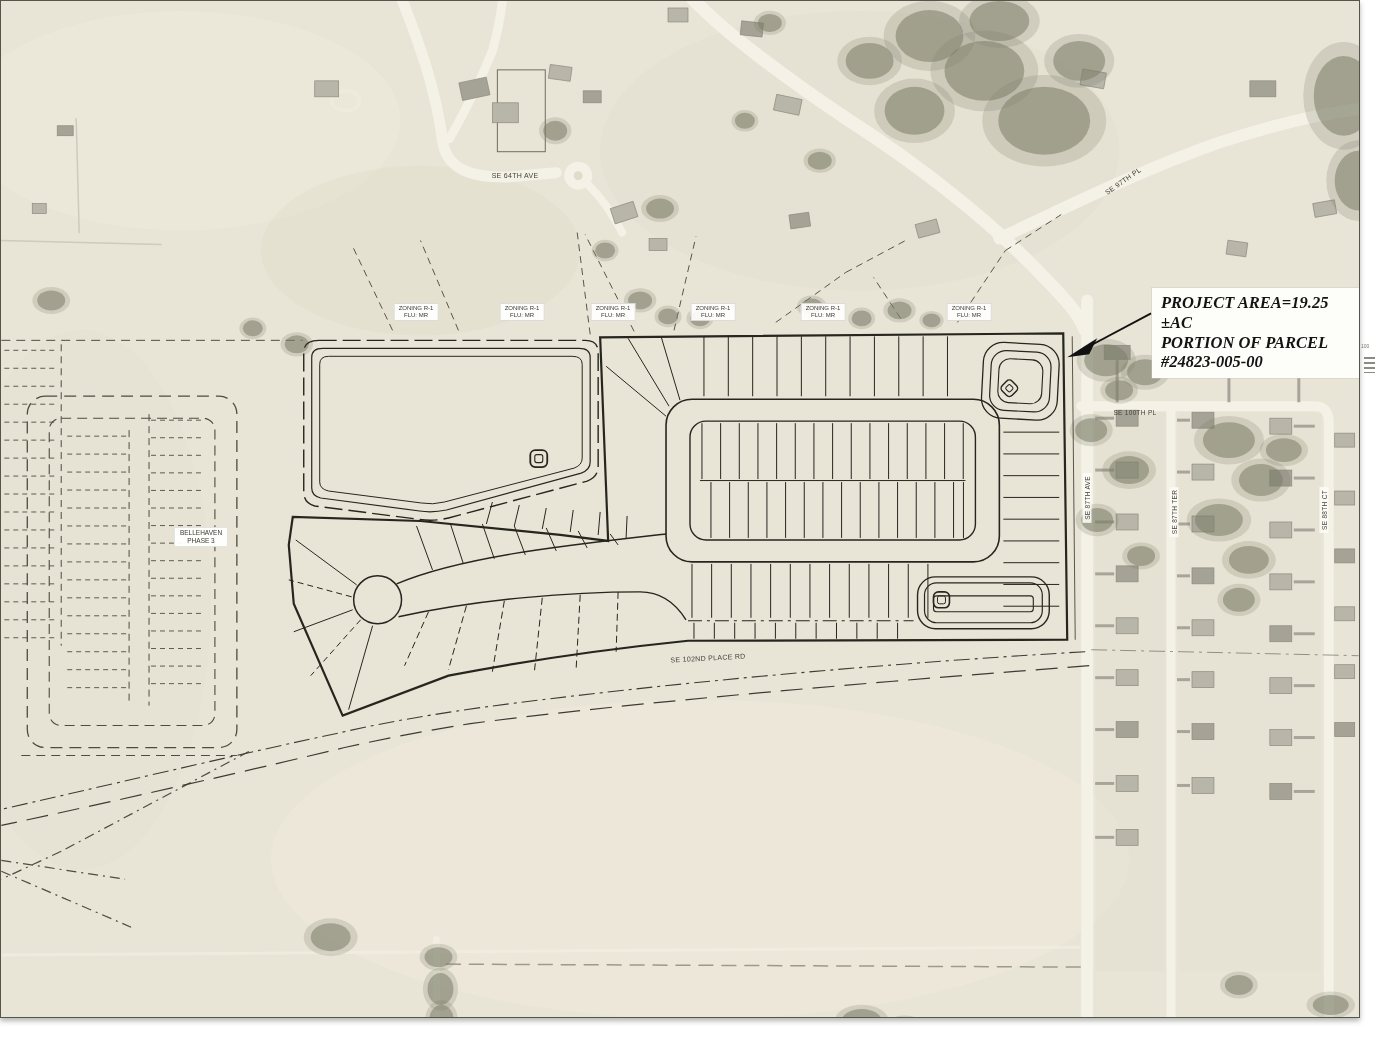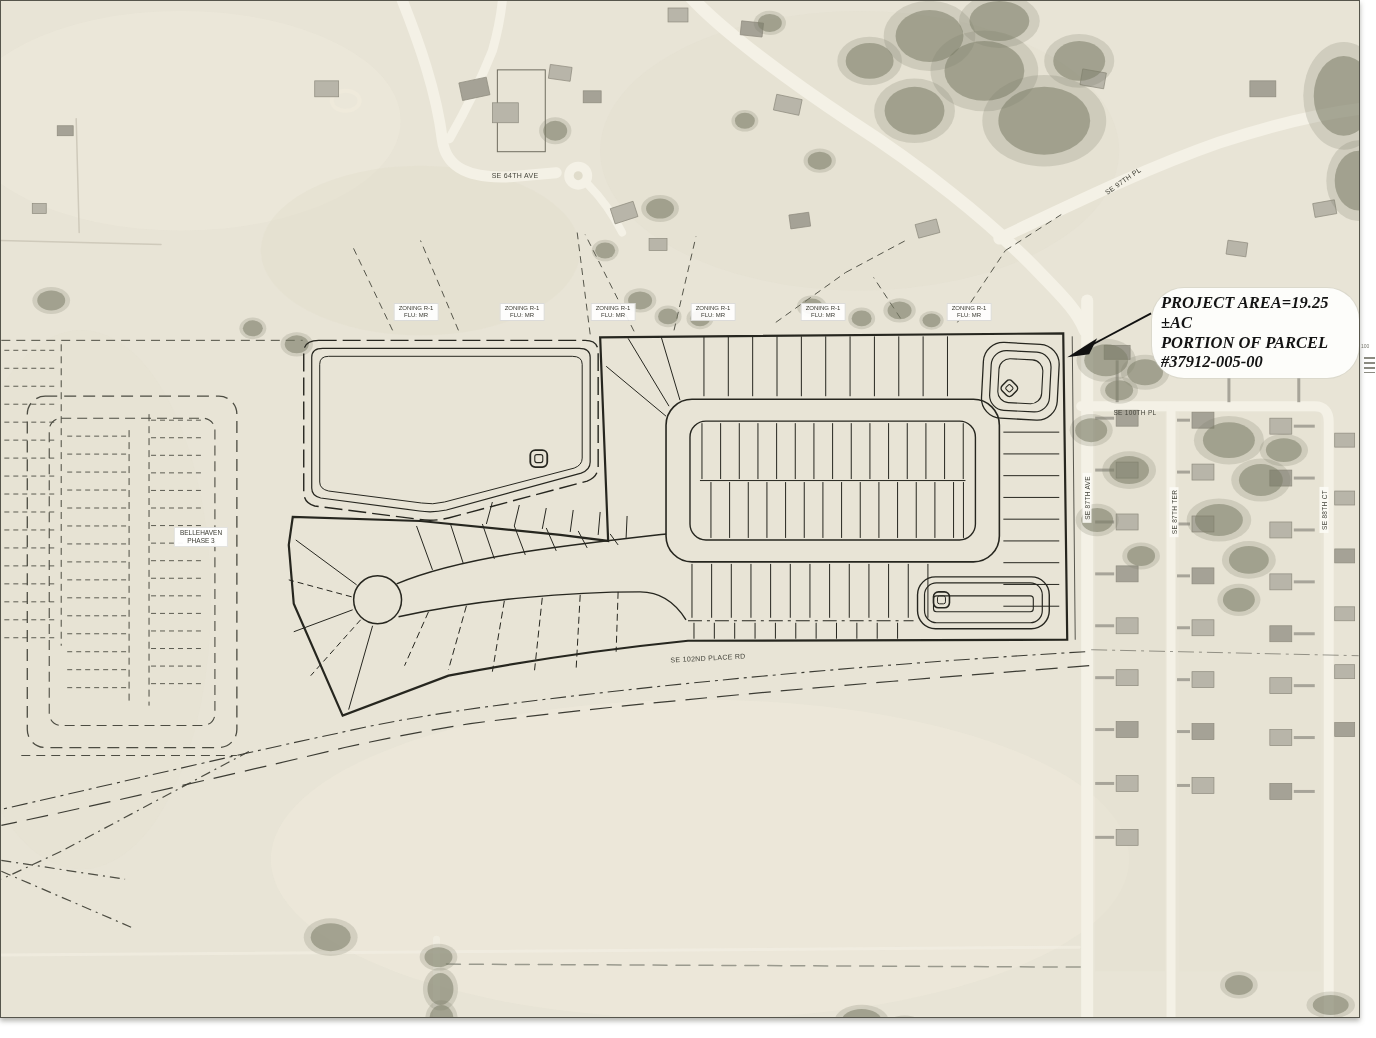--- a/index.html
+++ b/index.html
@@ -16,21 +16,21 @@
   .street.road102{font-size:7px;transform:translate(-50%,-50%) rotate(-3deg);color:#3f3f37;}
   .zonebox{background:rgba(255,255,255,.93);border:1px solid rgba(120,120,110,.25);
            font-size:6px;line-height:1.2;text-align:center;color:#3a3a31;
            padding:1px 4px;transform:translate(-50%,0);}
   .namebox{background:rgba(255,255,255,.95);border:1px solid rgba(120,120,110,.2);
            font-size:6.5px;line-height:1.25;text-align:center;color:#3a3a31;
            padding:1px 5px;transform:translate(-50%,0);}
   .projbox{position:absolute;left:1151px;top:287px;background:#fdfdfa;
            padding:5px 9px 6px 9px;font-family:"Liberation Serif",serif;
            font-style:italic;font-weight:bold;font-size:16.5px;line-height:1.2;
-           color:#141414;box-shadow:0 0 0 1px rgba(200,200,190,.4);border-radius:32px;}
+           color:#141414;box-shadow:0 0 0 1px rgba(200,200,190,.4);}
   .margin-scale{position:absolute;left:1361px;top:343px;font-size:5px;color:#77776d;}
   .margin-icon{position:absolute;left:1364px;top:357px;width:11px;height:16px;
     background:repeating-linear-gradient(180deg,#8b8b82 0 2px,rgba(0,0,0,0) 2px 5px);}
 </style>
 </head>
 <body>
 
 <div class="page">
   <div class="map">
     <svg id="plan-svg" viewBox="0 0 1360 1018" width="1358" height="1016">
@@ -463,21 +463,21 @@
 
       <g>
         <line x1="1090" y1="346" x2="1152" y2="313" stroke="#111" stroke-width="1.8"></line>
         <polygon points="1068,357 1098,338 1090,354" fill="#111"></polygon>
       </g>
     </svg>
 
     <div class="projbox">
       <div>PROJECT AREA=19.25 ±AC</div>
       <div>PORTION OF PARCEL</div>
-      <div>#37912-005-00</div>
+      <div>#24823-005-00</div>
     </div>
 
     <div class="lbl zonebox" style="left:415px;top:302px;">
       <div>ZONING R-1</div>
         <div>FLU: MR</div>
       </div>
     <div class="lbl zonebox" style="left:521px;top:302px;">
       <div>ZONING R-1</div>
         <div>FLU: MR</div>
       </div>

